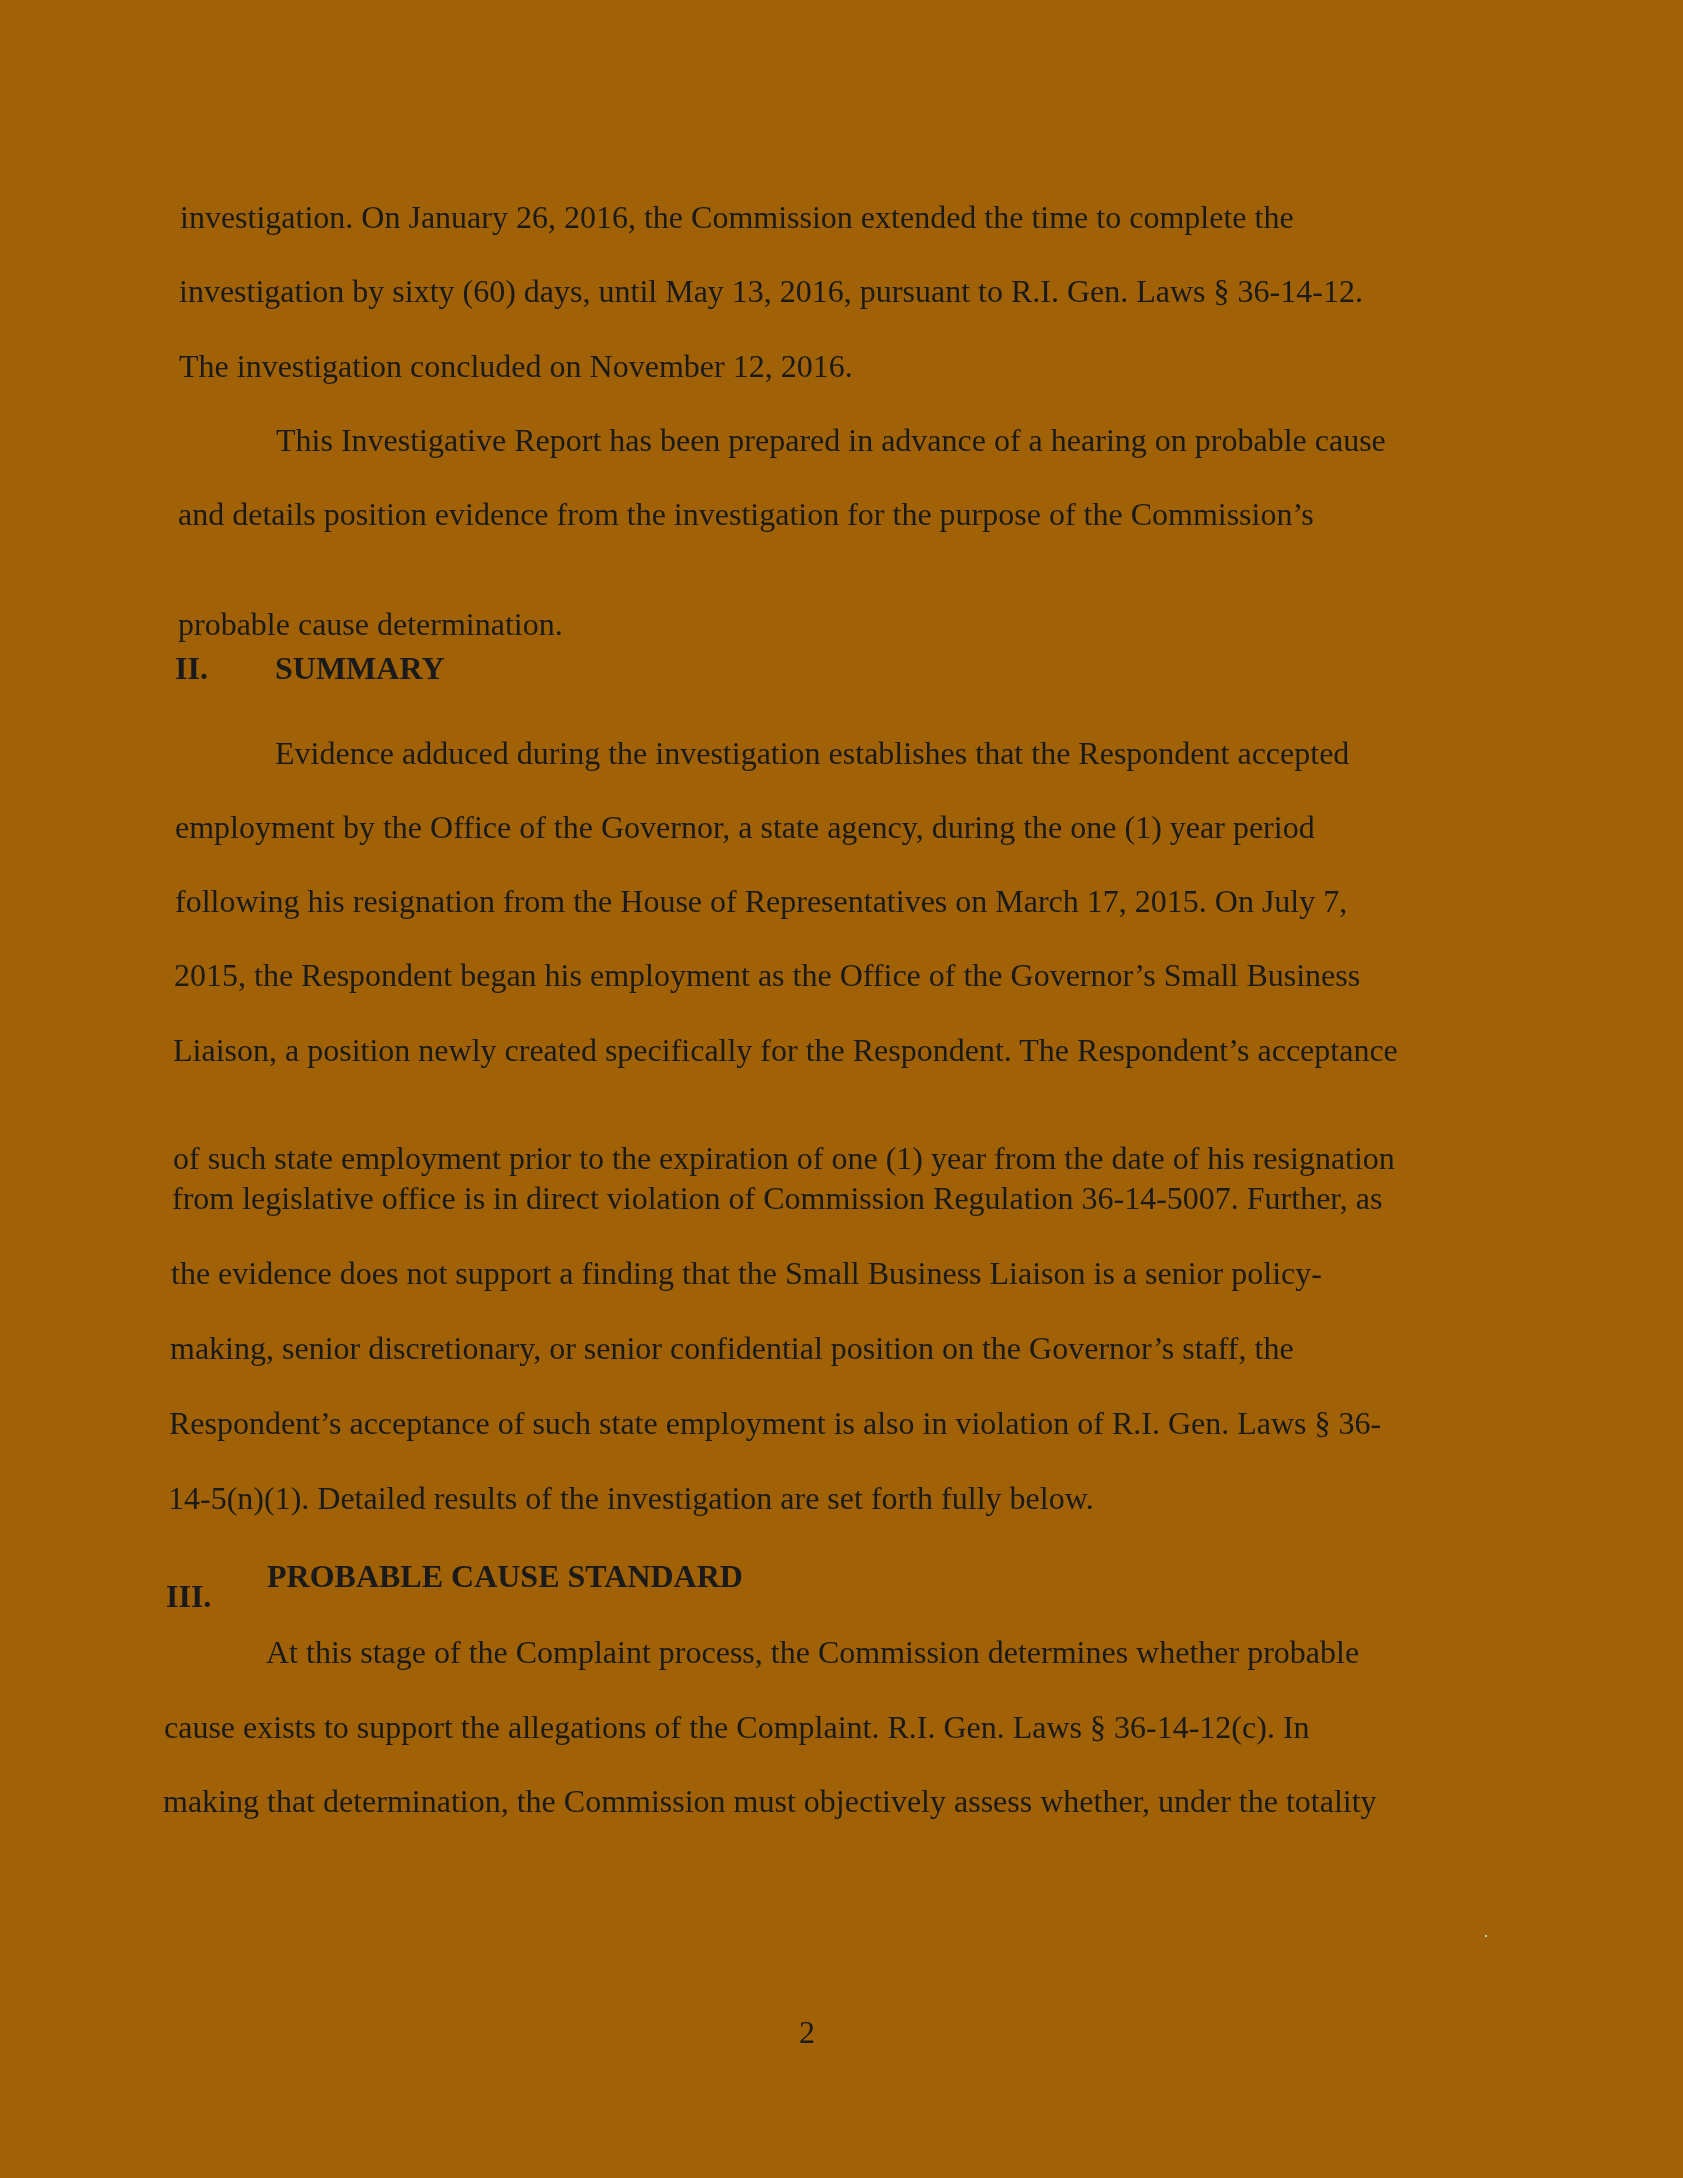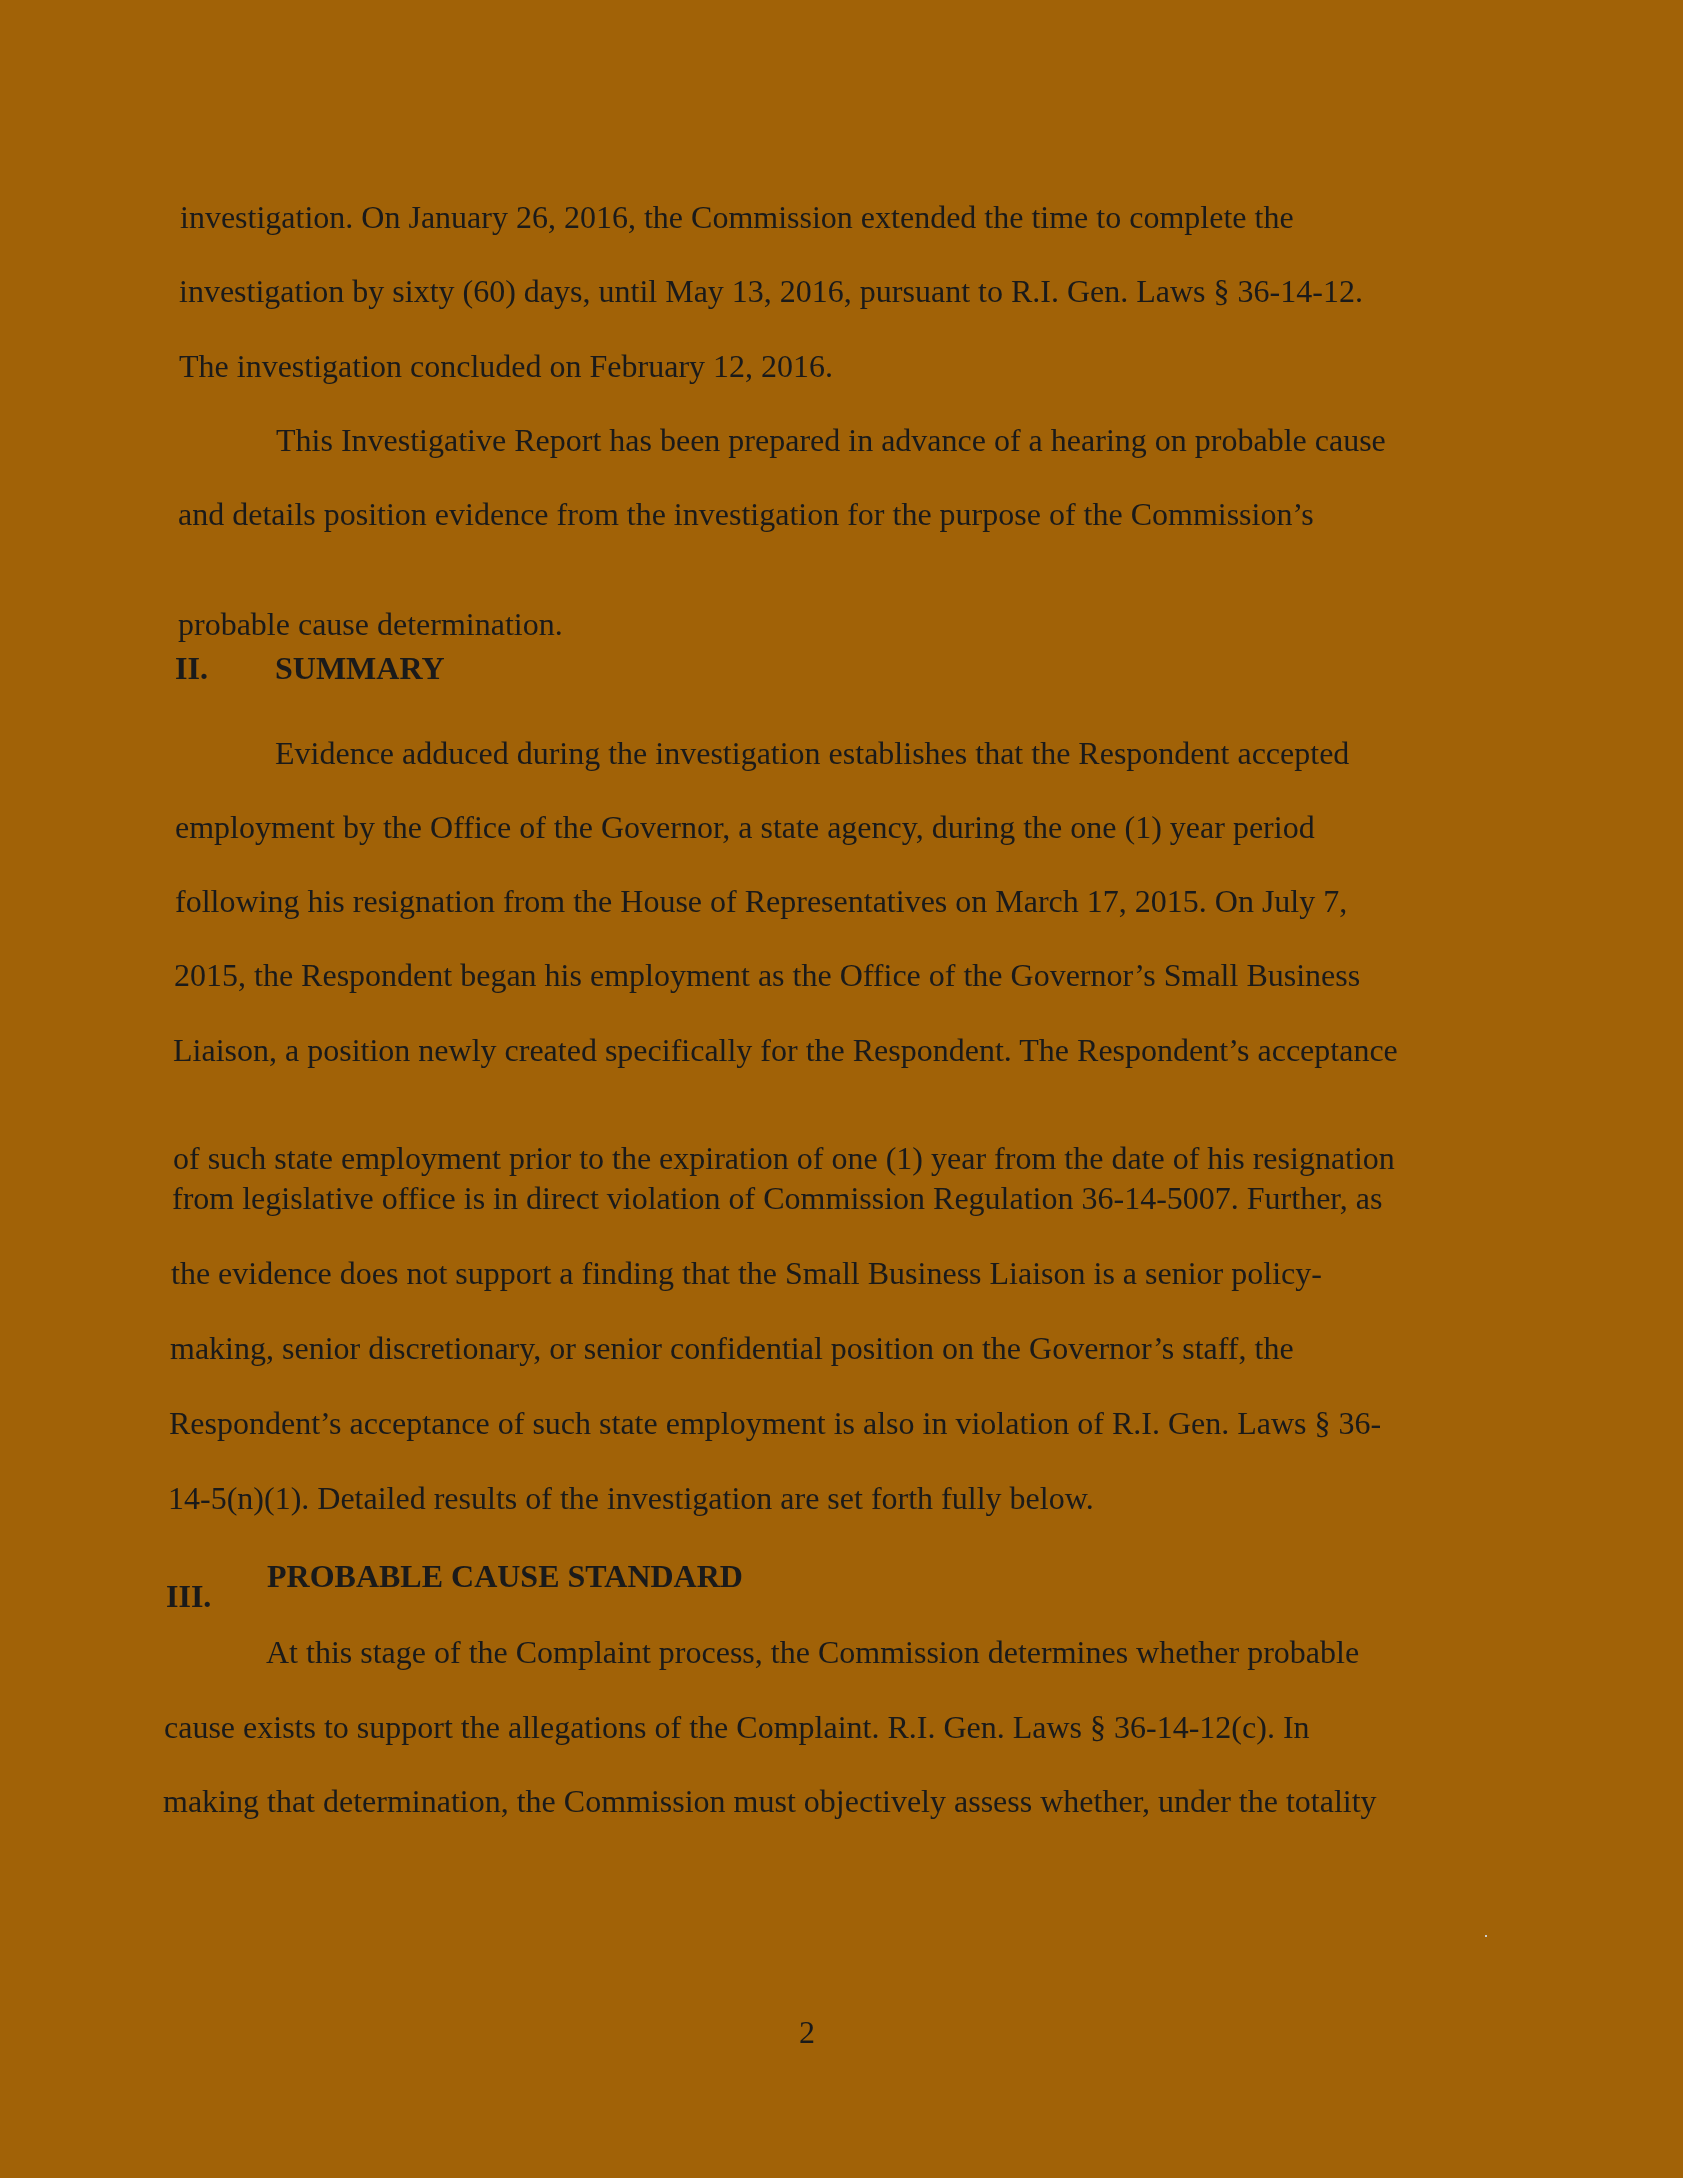--- a/index.html
+++ b/index.html
@@ -18,21 +18,21 @@
   .dot { position: absolute; width: 2px; height: 2px; background: #ccc; }
 </style>
 </head>
 <body>
 
 <div class="page">
 
   <div>
     <div class="ln" style="left:180px; top:201px;">investigation.  On January 26, 2016, the Commission extended the time to complete the</div>
     <div class="ln" style="left:179px; top:275px;">investigation by sixty (60) days, until May 13, 2016, pursuant to R.I. Gen. Laws § 36-14-12.</div>
-    <div class="ln" style="left:179px; top:350px;">The investigation concluded on February 12, 2016.</div>
+    <div class="ln" style="left:179px; top:350px;">The investigation concluded on November 12, 2016.</div>
   </div>
 
   <div>
     <div class="ln" style="left:276px; top:424px;">This Investigative Report has been prepared in advance of a hearing on probable cause</div>
     <div class="ln" style="left:178px; top:498px;">and details position evidence from the investigation for the purpose of the Commission’s</div>
     <div class="ln" style="left:178px; top:572px;margin-top:36px;">probable cause determination.</div>
   </div>
 
   <div>
     <div class="ln hd" style="left:175px; top:652px;">II.</div>

